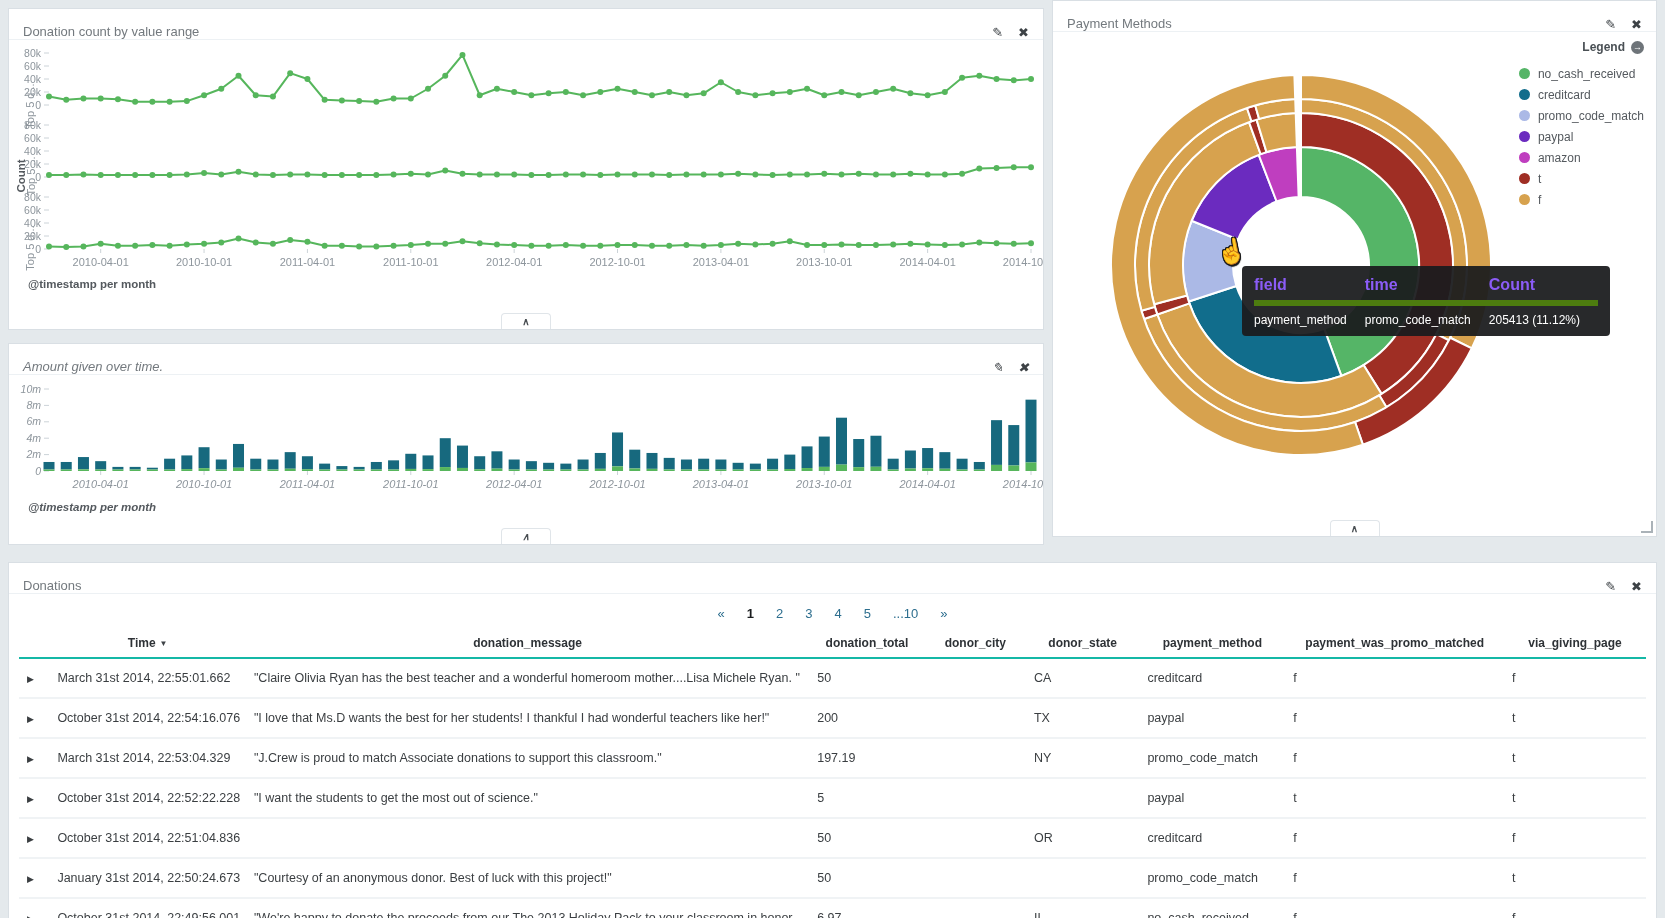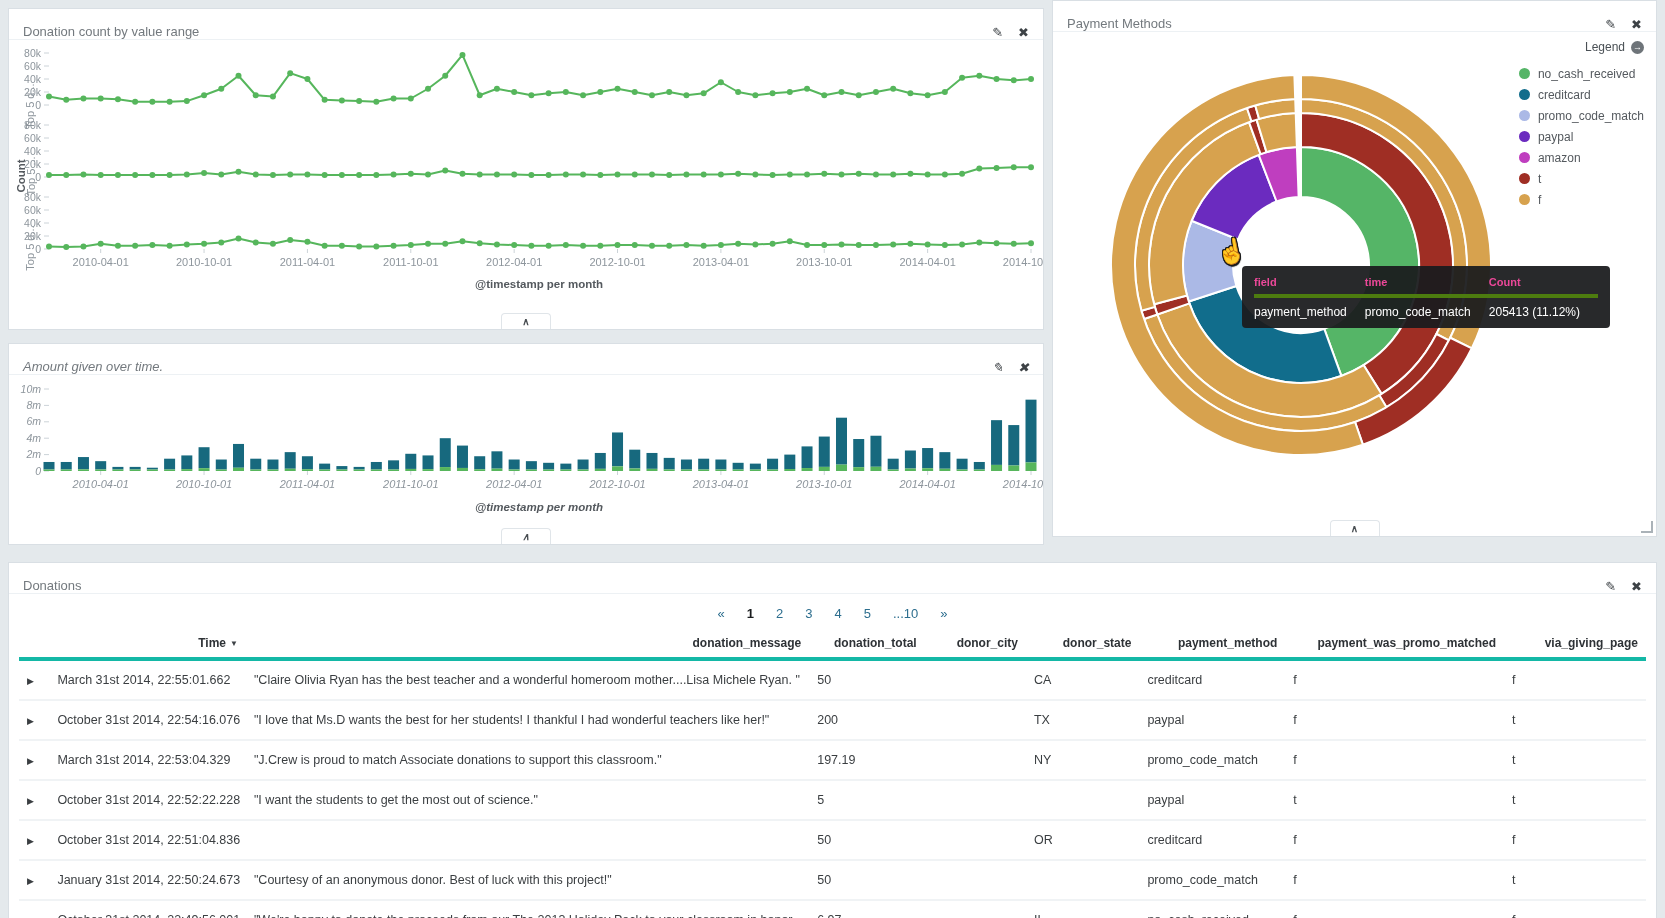--- a/index.html
+++ b/index.html
@@ -13,54 +13,54 @@
   .ptitle{color:#73797e;font-size:13px;}
   .picons{margin-left:auto;display:flex;gap:15px;color:#3d4246;font-size:13px;}
   .picon{cursor:pointer;line-height:1;}
   .pcontent{position:absolute;top:31px;left:0;right:0;bottom:0;}
   .collapse-btn{
     position:absolute;left:50%;transform:translateX(-50%);bottom:0;
     width:48px;height:15px;background:#fff;border:1px solid #e0e5e9;border-bottom:none;
     border-radius:4px 4px 0 0;display:flex;align-items:center;justify-content:center;
     font-size:10px;color:#4a4f53;cursor:pointer;font-weight:bold;
   }
-  .axis-title{position:absolute;left:0;right:0;text-align:center;font-weight:bold;
-    font-size:11.5px;color:#54595e;padding-left:26px;}
+  .axis-title{position:absolute;left:0;right:0;font-weight:bold;
+    font-size:11.5px;color:#54595e;padding-left:19px;}
   svg text{font-family:"Liberation Sans",sans-serif;}
   .ylab-rot{position:absolute;transform:rotate(-90deg);transform-origin:center;
     font-size:11px;color:#8d959c;white-space:nowrap;}
   .ylab-rot.bold{font-weight:bold;color:#54595e;font-size:11.5px;}
   
   .legend{position:absolute;top:8px;right:12px;z-index:3;}
   .legend-head{display:flex;justify-content:flex-end;align-items:center;gap:6px;
-    font-weight:normal;font-size:12px;color:#4a5055;margin-bottom:9px;cursor:pointer;}
+    font-weight:bold;font-size:12px;color:#4a5055;margin-bottom:9px;cursor:pointer;}
   .legend-arrow{width:13px;height:13px;border-radius:50%;background:#6e7479;color:#fff;
     font-size:9px;display:flex;align-items:center;justify-content:center;line-height:1;}
   .legend-item{display:flex;align-items:center;gap:8px;font-size:12px;color:#54595e;
     height:21px;cursor:pointer;justify-content:flex-start;}
   .legend-dot{width:11px;height:11px;border-radius:50%;flex:0 0 auto;}
   
   .viz-tooltip{position:absolute;left:1242px;top:266px;z-index:10;
     background:rgba(27,28,30,0.94);border-radius:4px;color:#fff;padding:3px 12px 9px 12px;}
   .viz-tooltip table{border-collapse:collapse;}
-  .viz-tooltip th{font-size:11px;font-weight:bold;text-align:left;padding:7px 18px 6px 0;
-    border-bottom:4px solid #4d7c0f;color:#ec4899;}
+  .viz-tooltip th{font-size:16px;font-weight:bold;text-align:left;padding:7px 18px 6px 0;
+    border-bottom:6px solid #4d7c0f;color:#8b5cf6;}
   .viz-tooltip td{font-size:12px;padding:7px 18px 0 0;white-space:nowrap;}
   .cursor-hand{position:absolute;left:1217px;top:238px;z-index:11;font-size:24px;color:#fff;
     transform:rotate(-10deg);
     text-shadow:-1px -1px 0 #1a1a1a,1px -1px 0 #1a1a1a,-1px 1px 0 #1a1a1a,1px 1px 0 #1a1a1a,0 2px 1px #1a1a1a;}
   
   .pagination{display:flex;justify-content:center;align-items:center;gap:22px;
     font-size:13px;padding:12px 0 8px;}
   .page{color:#2d6e8e;cursor:pointer;text-decoration:none;}
   .page.current{color:#1b1d1f;font-weight:bold;cursor:default;}
   .donations-table{width:calc(100% - 20px);margin:0 10px;border-collapse:collapse;
     table-layout:fixed;font-size:12.5px;color:#3a3e41;}
-  .donations-table th{font-weight:bold;font-size:12px;color:#2e3236;text-align:right;
-    padding:7px 8px;border-bottom:4px solid #14b8a6;cursor:pointer;overflow:hidden;white-space:nowrap;}
+  .donations-table th{font-weight:bold;font-size:12px;color:#2e3236;text-align:center;
+    padding:7px 8px;border-bottom:2px solid #14b8a6;cursor:pointer;overflow:hidden;white-space:nowrap;}
   .donations-table td{padding:12px 8px;border-top:2px solid #f0f3f5;vertical-align:top;
     overflow:hidden;white-space:nowrap;}
   .donations-table tbody tr{background:#fff;}
   .row-caret{font-size:9px;color:#3a3e41;cursor:pointer;}
   .sort-caret{font-size:8px;color:#3d4246;margin-left:4px;vertical-align:1px;}
   .resize-corner{position:absolute;right:3px;bottom:3px;width:10px;height:10px;
     border-right:2px solid #aab2b8;border-bottom:2px solid #aab2b8;cursor:nwse-resize;}
 </style>
 </head>
 <body>

